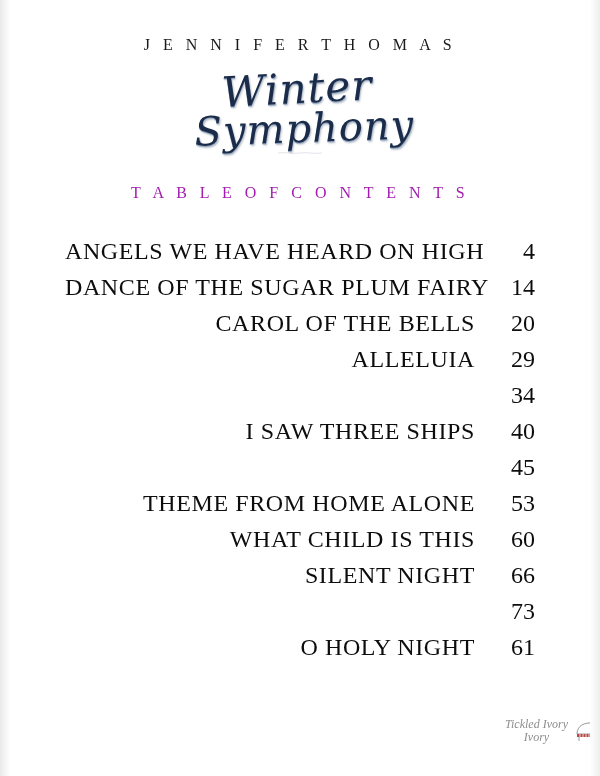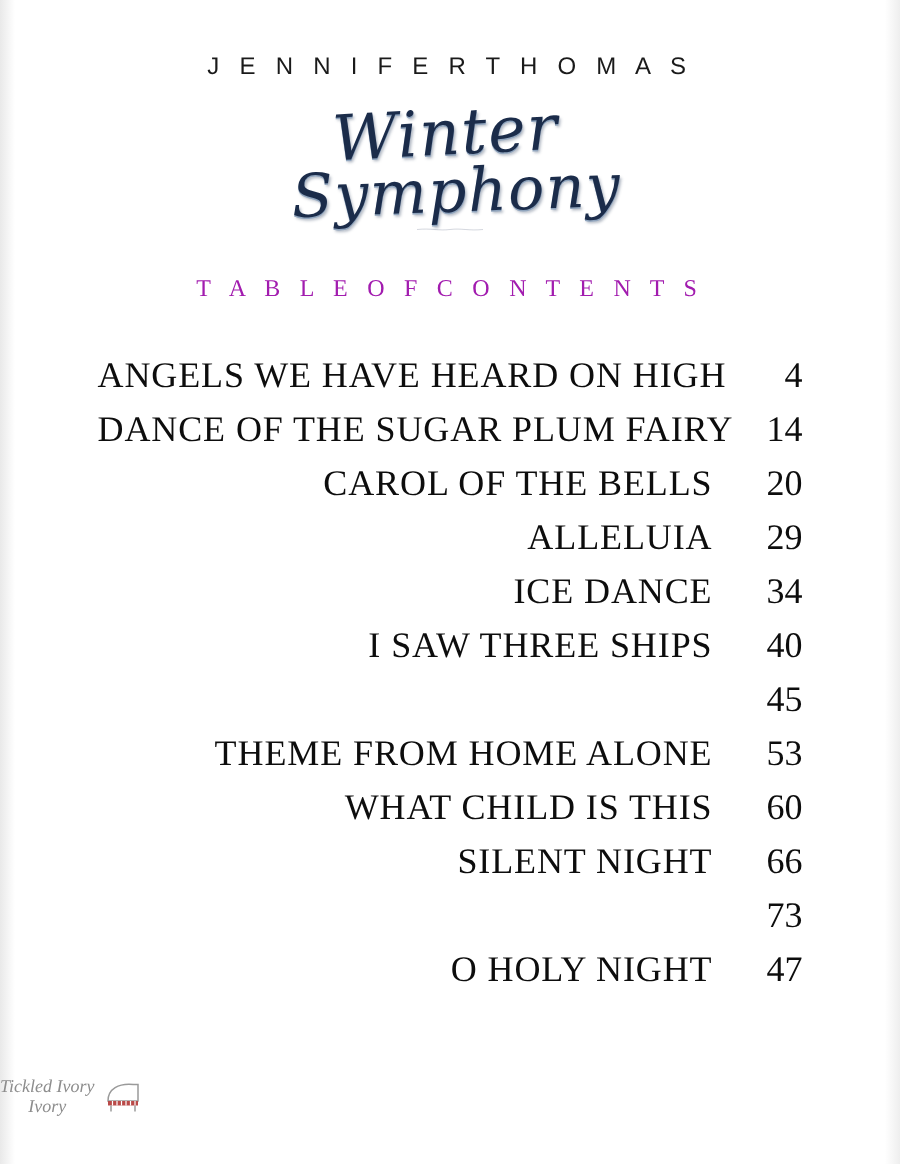--- a/index.html
+++ b/index.html
@@ -37,21 +37,21 @@
     content: "";
     position: absolute;
     right: 0; top: 0; bottom: 0;
     width: 10px;
     background: linear-gradient(to left, #eeeeee, #ffffff);
     pointer-events: none;
   }
 
   .author {
     margin-top: 36px;
-    font-family: Liberation Sans, sans-serif;
+    font-family: Liberation Serif, serif;
     font-size: 16px;
     letter-spacing: 4.5px;
     color: #1a1a1a;
     text-align: center;
     font-weight: 400;
   }
 
   .logo-wrap {
     margin-top: 12px;
     height: 96px;
@@ -130,21 +130,21 @@
     padding-left: 14px;
   }
 
   .footer {
     position: absolute;
     bottom: 32px;
     left: 0;
     right: 0;
     display: flex;
     flex-direction: column;
-    align-items: flex-start;
+    align-items: flex-end;
   }
   .footer-inner {
     display: flex;
     align-items: center;
     gap: 6px;
   }
   .footer-text {
     font-family: "Liberation Serif", serif;
     font-style: italic;
     font-size: 12px;
@@ -185,21 +185,20 @@
     </div>
     <div class="toc-row">
       <span class="toc-title">CAROL OF THE BELLS</span>
       <span class="toc-page">20</span>
     </div>
     <div class="toc-row">
       <span class="toc-title">ALLELUIA</span>
       <span class="toc-page">29</span>
     </div>
     <div class="toc-row">
-      <span class="toc-title">ICE DANCE</span>
       <span class="toc-page">34</span>
     </div>
     <div class="toc-row">
       <span class="toc-title">I SAW THREE SHIPS</span>
       <span class="toc-page">40</span>
     </div>
     <div class="toc-row">
       <span class="toc-page">45</span>
     </div>
     <div class="toc-row">
@@ -212,21 +211,21 @@
     </div>
     <div class="toc-row">
       <span class="toc-title">SILENT NIGHT</span>
       <span class="toc-page">66</span>
     </div>
     <div class="toc-row">
       <span class="toc-page">73</span>
     </div>
     <div class="toc-row">
       <span class="toc-title">O HOLY NIGHT</span>
-      <span class="toc-page">47</span>
+      <span class="toc-page">61</span>
     </div>
 
   </div>
 
   <div class="footer">
     <div class="footer-inner">
       <div>
         <div class="footer-text">Tickled Ivory</div>
         <div class="footer-text">Ivory</div>
       </div>

